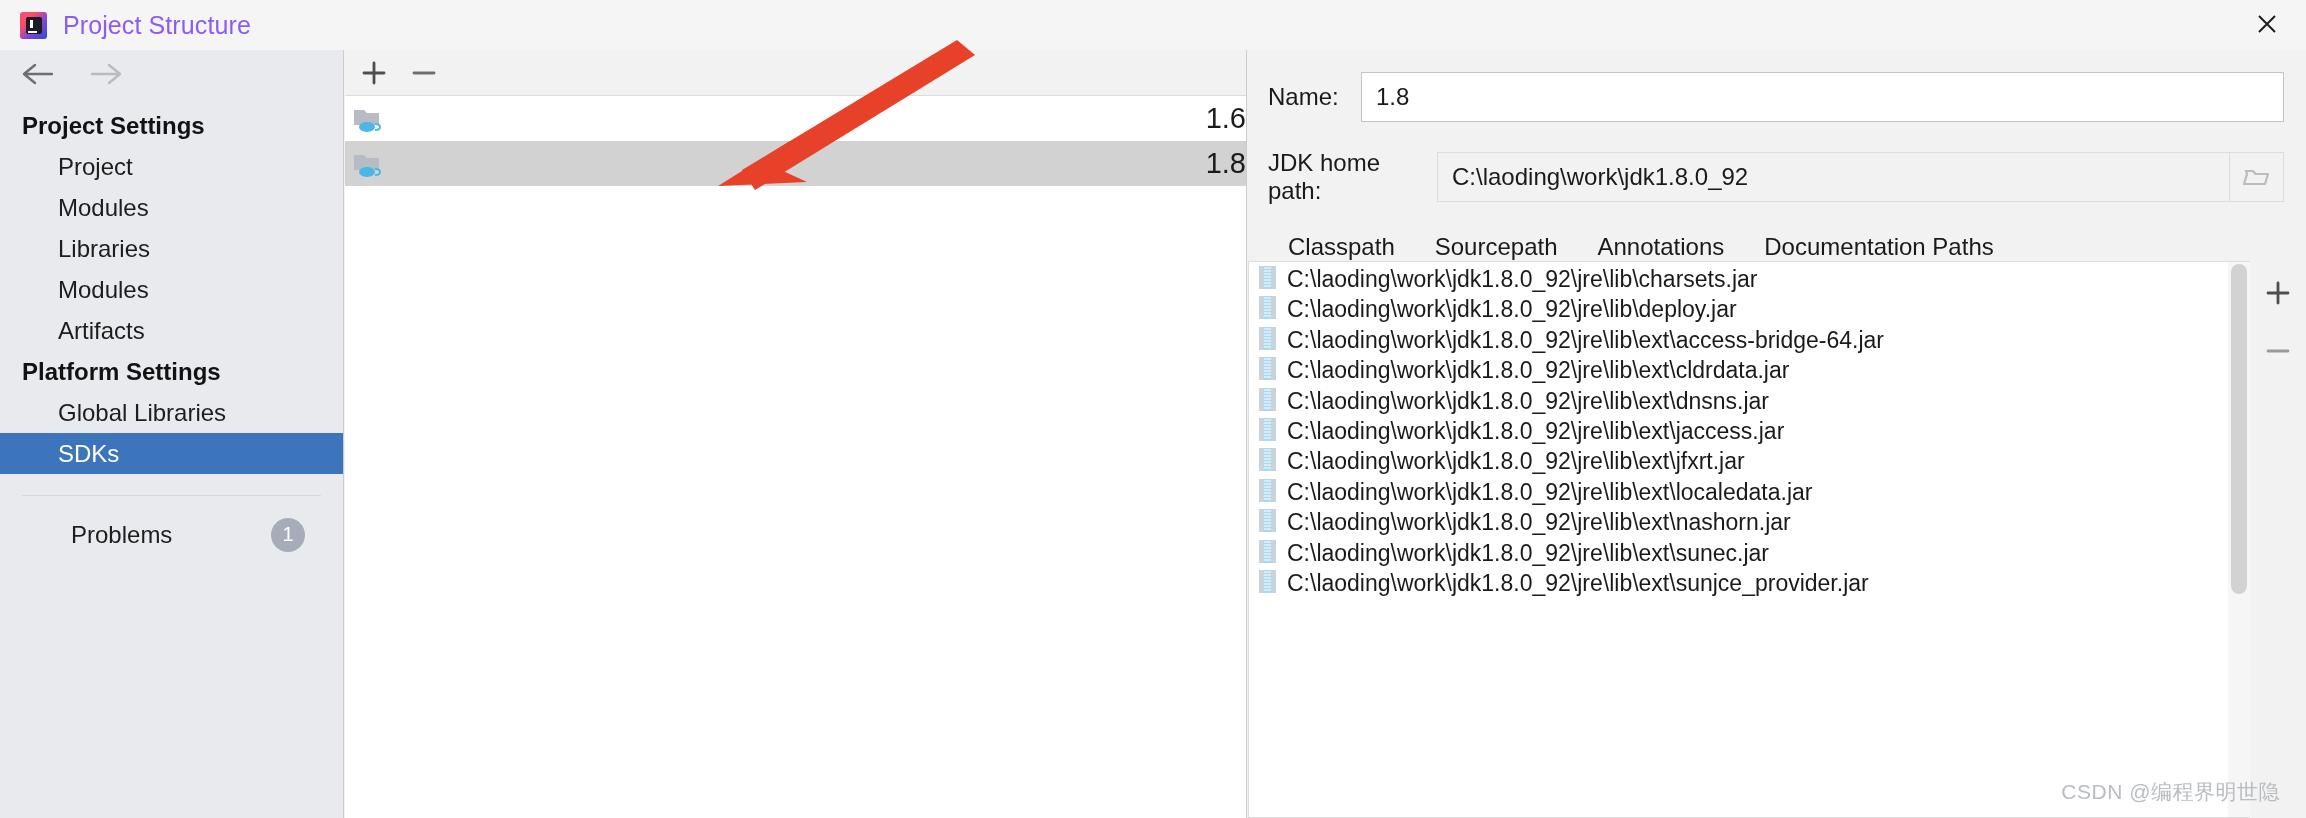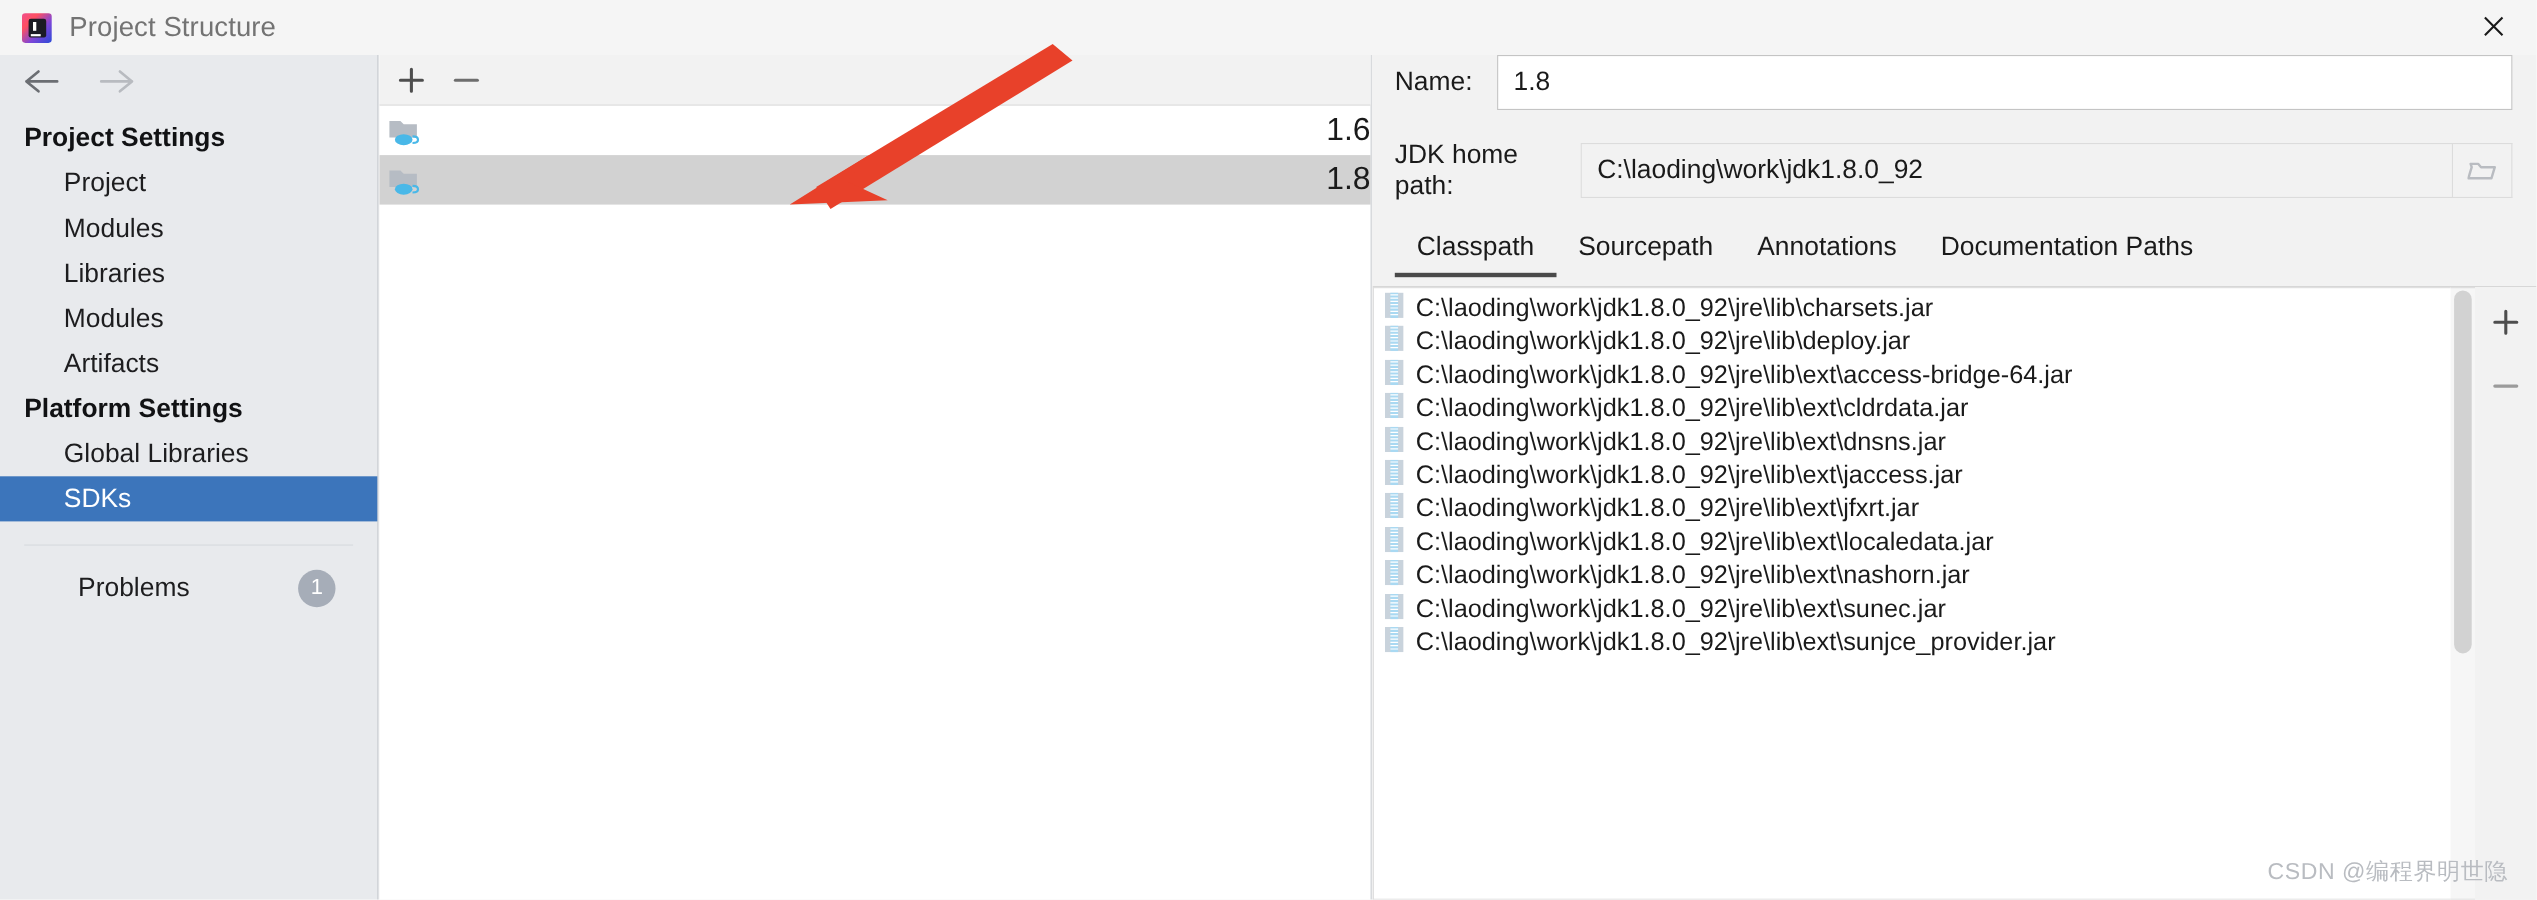--- a/index.html
+++ b/index.html
@@ -60,21 +60,21 @@
   }
   .app-icon .ij-bar {
     position: absolute;
     left: 8px; top: 19px;
     width: 9px; height: 2px;
     background: #ffffff;
     z-index: 3;
   }
   .titlebar-title {
     font-size: 25px;
-    color: #737373;
+    color: #8b5cf6;
     letter-spacing: 0.1px;
   }
   .close-btn {
     position: absolute;
     right: 0; top: 0;
     width: 78px; height: 48px;
     display: flex;
     align-items: center;
     justify-content: center;
     cursor: pointer;
@@ -440,21 +440,21 @@
           <path d="M22 19 q5 0 5 3 q0 3 -5 3" fill="none" stroke="#49b8e8" stroke-width="2"></path>
         </svg>
       </span>
       <span>1.8</span>
     </div>
 
   </div>
 
   <div class="detail">
 
-    <div class="field-row" style="">
+    <div class="field-row" style="margin-top:22px;">
       <span class="field-label" style="width:93px;">Name:</span>
       <div class="text-input" placeholder="">1.8</div>
     </div>
 
     <div class="field-row" style="margin-top:27px;">
       <span class="field-label" style="width:169px;">JDK home path:</span>
       <div class="text-input readonly" placeholder="">C:\laoding\work\jdk1.8.0_92</div>
       <div class="browse-btn">
         <svg width="28" height="24" viewBox="0 0 28 24">
           <path d="M3 6 L10 6 L12.5 9 L25 9 L22 19 L1 19 L4 9 Z" fill="none" stroke="#b9bcc1" stroke-width="2.2" stroke-linejoin="round"></path>

